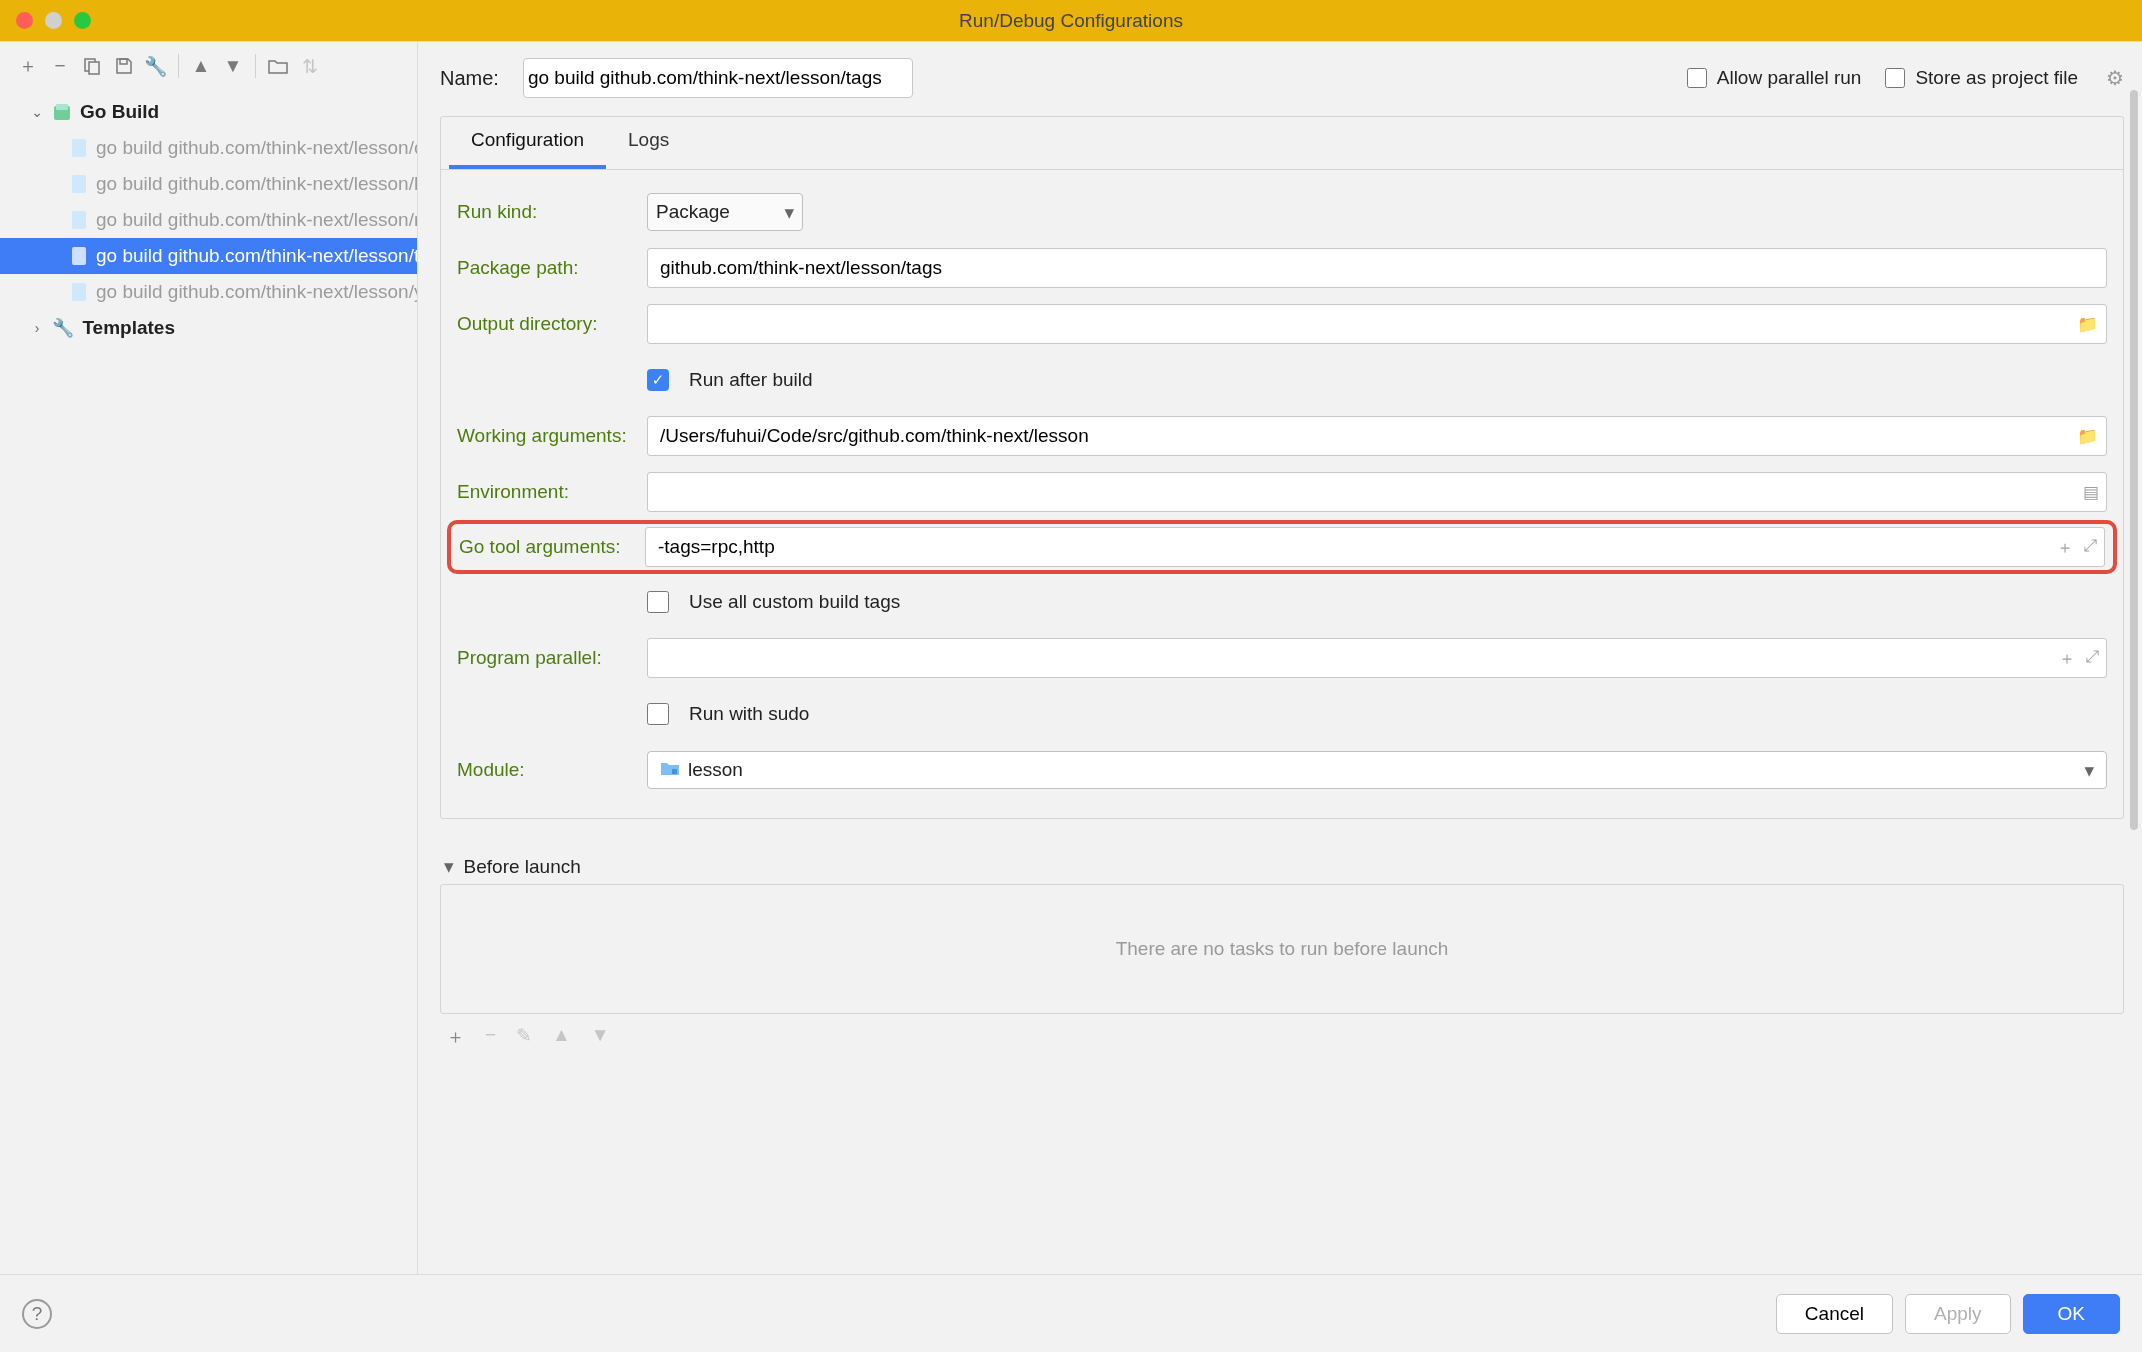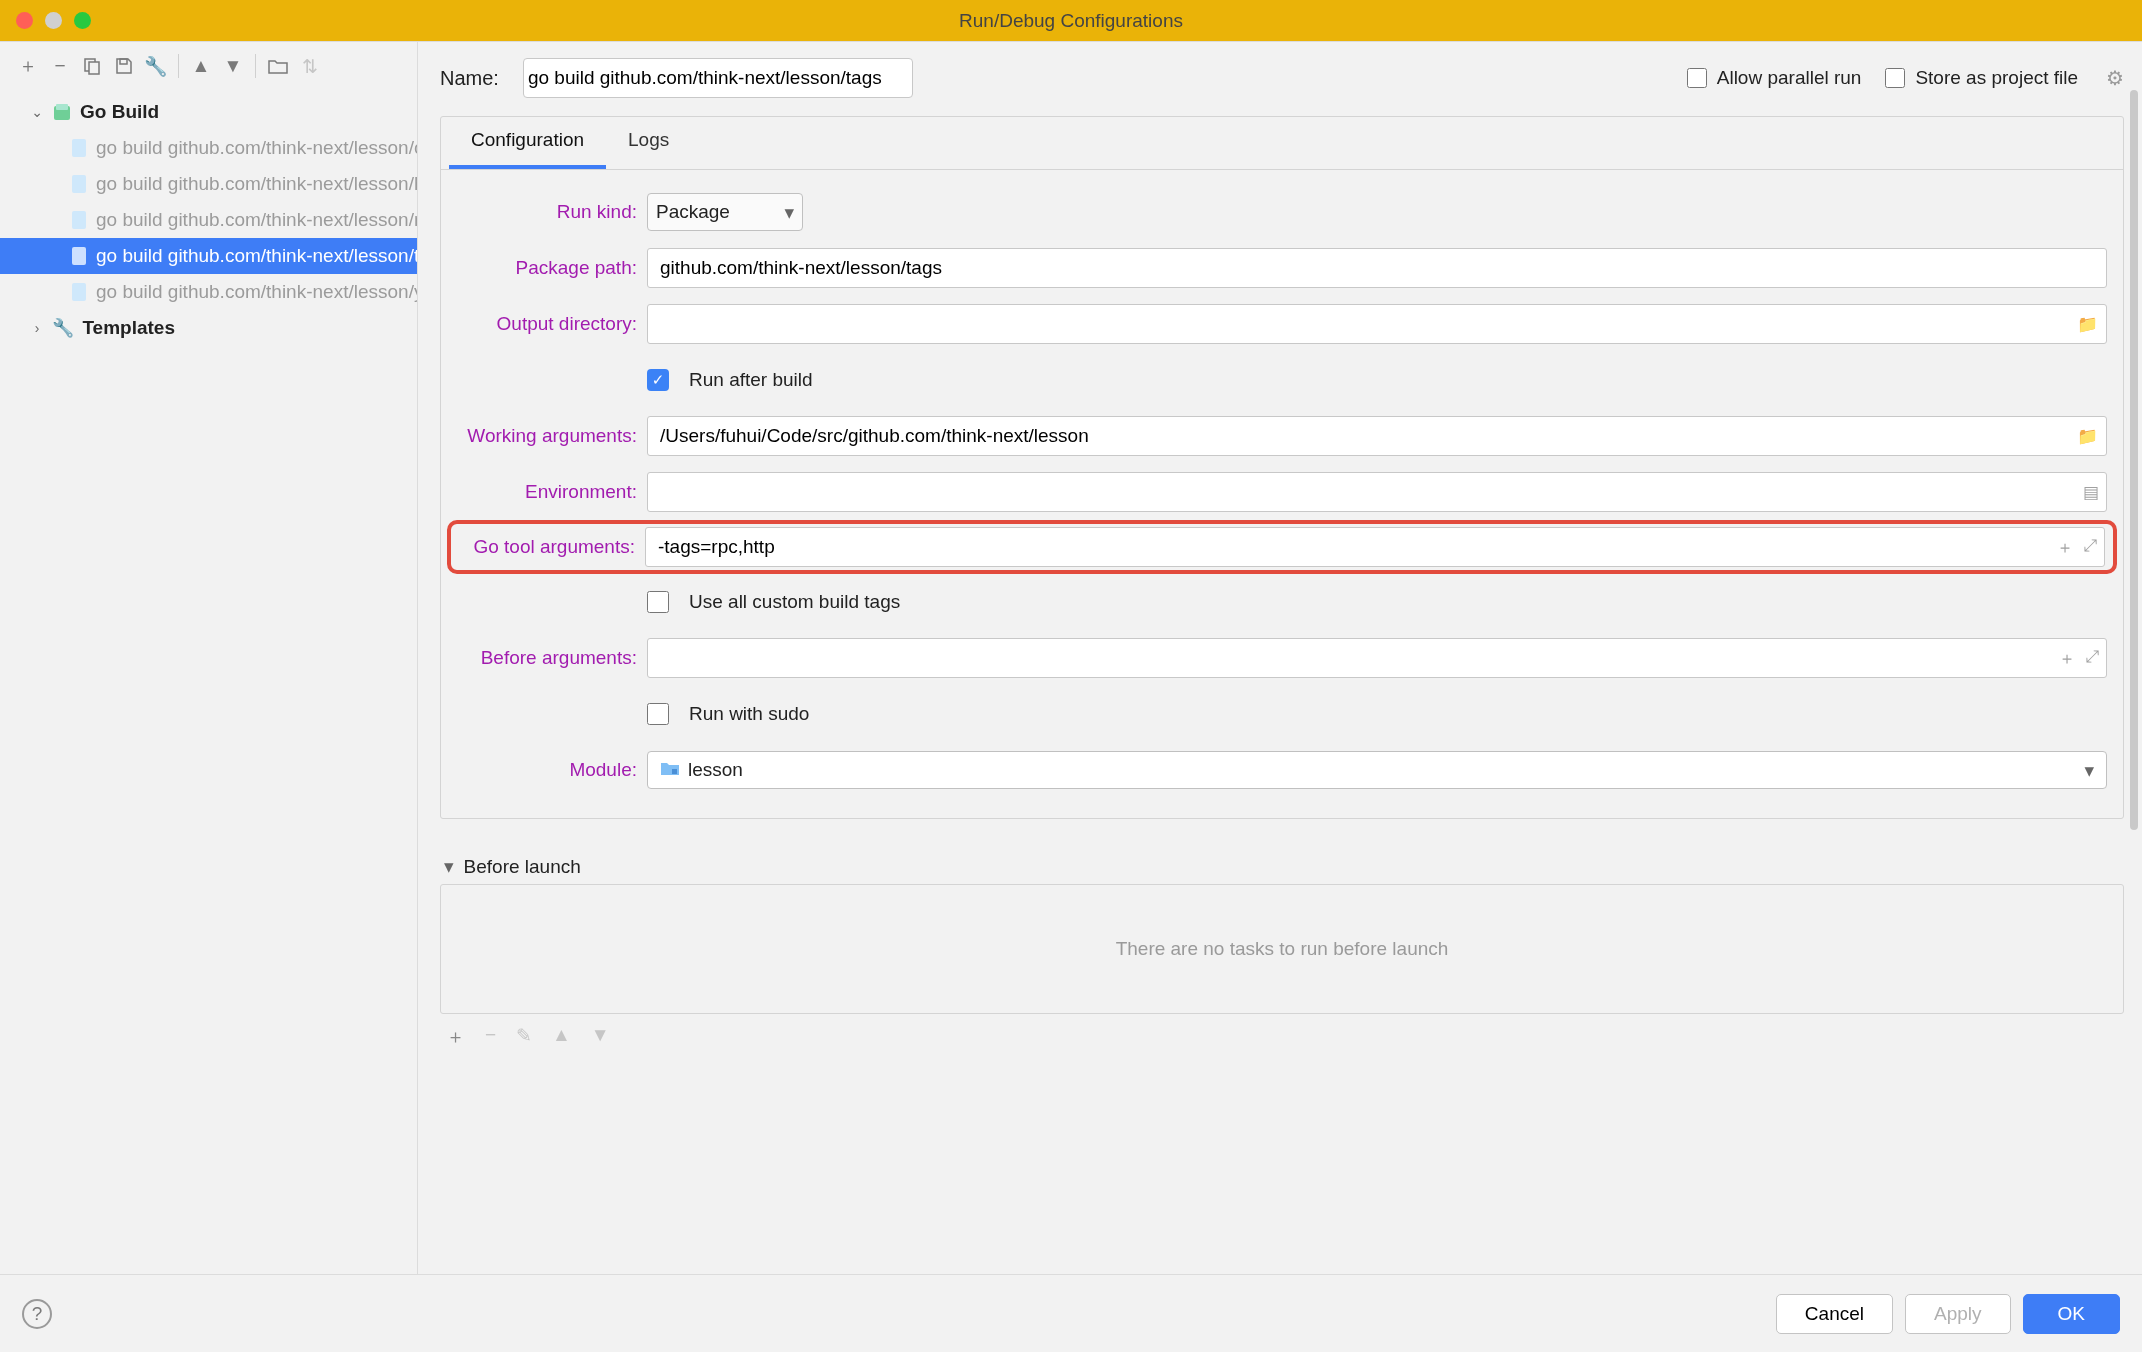--- a/index.html
+++ b/index.html
@@ -49,21 +49,21 @@
 .chk{ display:flex; align-items:center; gap:10px; font-size:19px; color:#222;}
 .chk input{ width:20px; height:20px;}
 .gear-top{ font-size:20px; color:#9a9a9a; margin-left:4px;}
 
 .form-frame{ border:1px solid #d4d4d4; border-radius:3px; background:#f2f2f2; margin-top:2px;}
 .tabs{ display:flex; border-bottom:1px solid #d4d4d4; padding-left:8px;}
 .tab{ padding:12px 22px 14px; font-size:19px; color:#333; cursor:pointer;}
 .tab.active{ border-bottom:4px solid #3e7df6; color:#111; font-weight:500;}
 .form-body{ padding:14px 16px 20px;}
 .row{ display:flex; align-items:center; min-height:56px; gap:10px;}
-.row-label{ width:180px; font-size:19px; color:#a21caf;text-align:right;}
+.row-label{ width:180px; font-size:19px; color:#4d7c0f;}
 .txt-input{ flex:1; height:40px; border:1px solid #c8c8c8; border-radius:3px; padding:0 12px; font-size:19px; background:#fff; position:relative;}
 .select-like{ display:flex; align-items:center; justify-content:space-between; width:156px; height:38px; border:1px solid #c0c0c0; border-radius:4px; padding:0 8px; font-size:19px; background:#fafafa;}
 .module-select{ flex:1; height:38px; border:1px solid #c0c0c0; border-radius:4px; padding:0 12px; font-size:19px; background:#fff; display:flex; align-items:center; justify-content:space-between;}
 .inp-icons{ position:absolute; right:8px; display:flex; gap:10px; color:#a0a0a0; font-size:17px;}
 .inp-wrap{ position:relative; display:flex; align-items:center; flex:1;}
 .checkbox-row{ padding-left:190px;}
 .checked-box{ width:22px; height:22px; background:#3b82f6; border-radius:4px; display:inline-flex; align-items:center; justify-content:center; color:#fff; font-size:15px; margin-right:10px;}
 
 .highlight-row{ border:4px solid #e24b3d; border-radius:10px; padding:0 8px; margin-left:-10px; margin-right:-10px; min-height:54px;}
 
@@ -270,21 +270,21 @@
               </span>
             </div>
           </div>
 
           <div class="row checkbox-row">
             <input type="checkbox" style="width: 22px; height: 22px; margin-right: 10px;">
             <span style="font-size:19px;">Use all custom build tags</span>
           </div>
 
           <div class="row">
-            <span class="row-label">Before arguments:</span>
+            <span class="row-label">Program parallel:</span>
             <div class="inp-wrap">
               <input class="txt-input" value="" style="">
               <span class="inp-icons">
                 <span>＋</span>
                 <span>⤢</span>
               </span>
             </div>
           </div>
 
           <div class="row checkbox-row">

